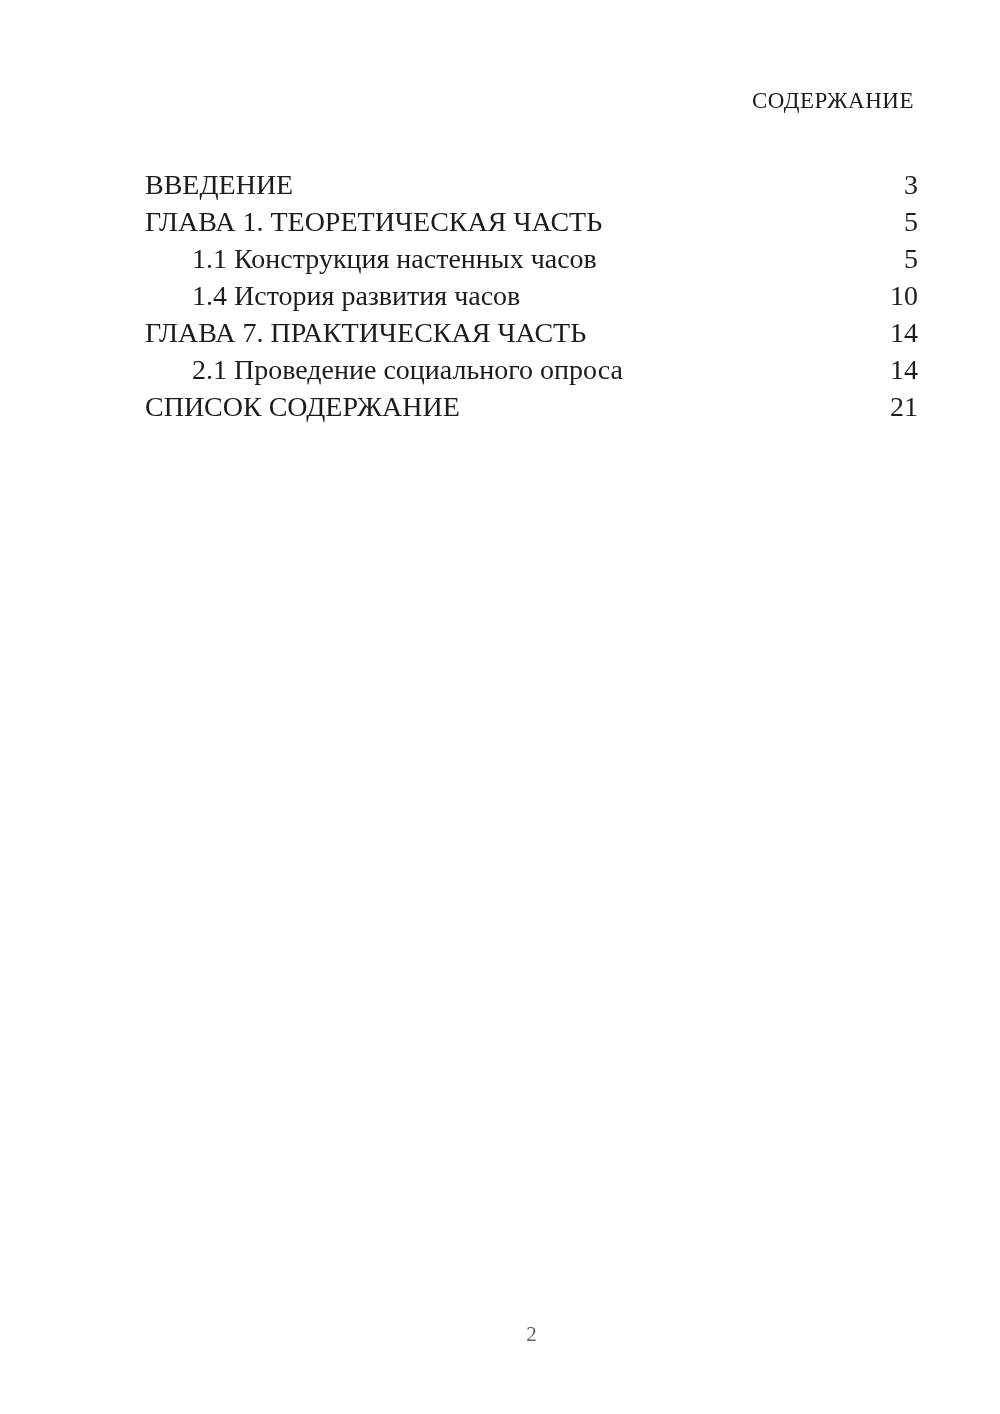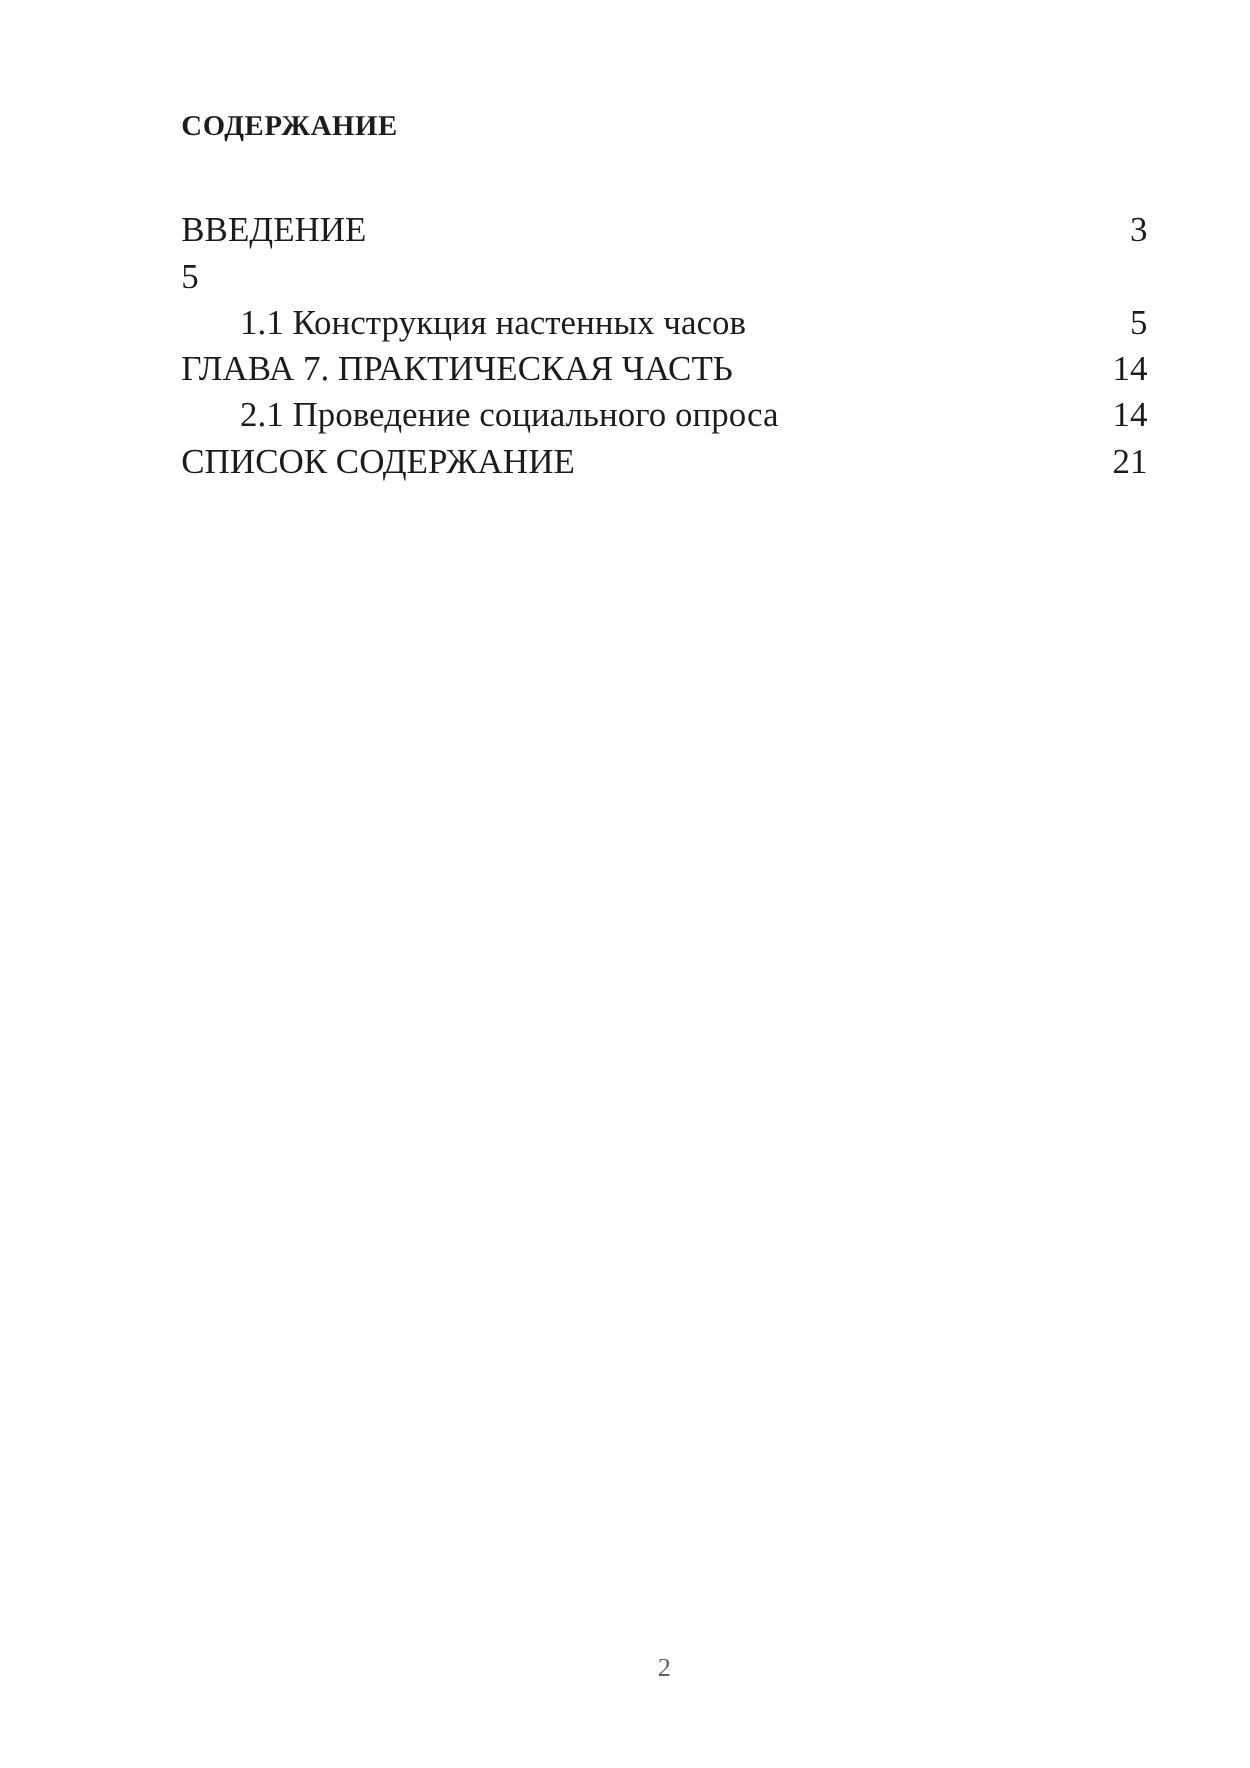--- a/index.html
+++ b/index.html
@@ -12,26 +12,26 @@
     width: 1000px;
     height: 1414px;
     background: #ffffff;
     font-family: "Liberation Serif", serif;
     color: #1c1c1c;
     overflow: hidden;
   }
   .title {
     position: absolute;
     left: 145px;
-    right: 76px;
+    right: 86px;
     top: 88px;
     margin: 0;
     font-size: 23px;
-    font-weight: bold;
-    text-align: left;
+    font-weight: normal;
+    text-align: right;
     letter-spacing: 0.5px;
   }
   .toc {
     position: absolute;
     left: 145px;
     right: 82px;
     top: 166px;
   }
   .toc-row {
     display: flex;
@@ -66,25 +66,30 @@
 
 <div class="page">
   <h1 class="title">СОДЕРЖАНИЕ</h1>
 
   <div class="toc" id="toc">
       <div class="toc-row level-0">
     <span class="toc-label">ВВЕДЕНИЕ</span>
     <span class="toc-page">3</span>
   </div>
       <div class="toc-row level-0">
+    <span class="toc-label">ГЛАВА 1. ТЕОРЕТИЧЕСКАЯ ЧАСТЬ</span>
     <span class="toc-page">5</span>
   </div>
       <div class="toc-row level-1">
     <span class="toc-label">1.1 Конструкция настенных часов</span>
     <span class="toc-page">5</span>
+  </div>
+      <div class="toc-row level-1">
+    <span class="toc-label">1.4 История развития часов</span>
+    <span class="toc-page">10</span>
   </div>
       <div class="toc-row level-0">
     <span class="toc-label">ГЛАВА 7. ПРАКТИЧЕСКАЯ ЧАСТЬ</span>
     <span class="toc-page">14</span>
   </div>
       <div class="toc-row level-1">
     <span class="toc-label">2.1 Проведение социального опроса</span>
     <span class="toc-page">14</span>
   </div>
       <div class="toc-row level-0">

